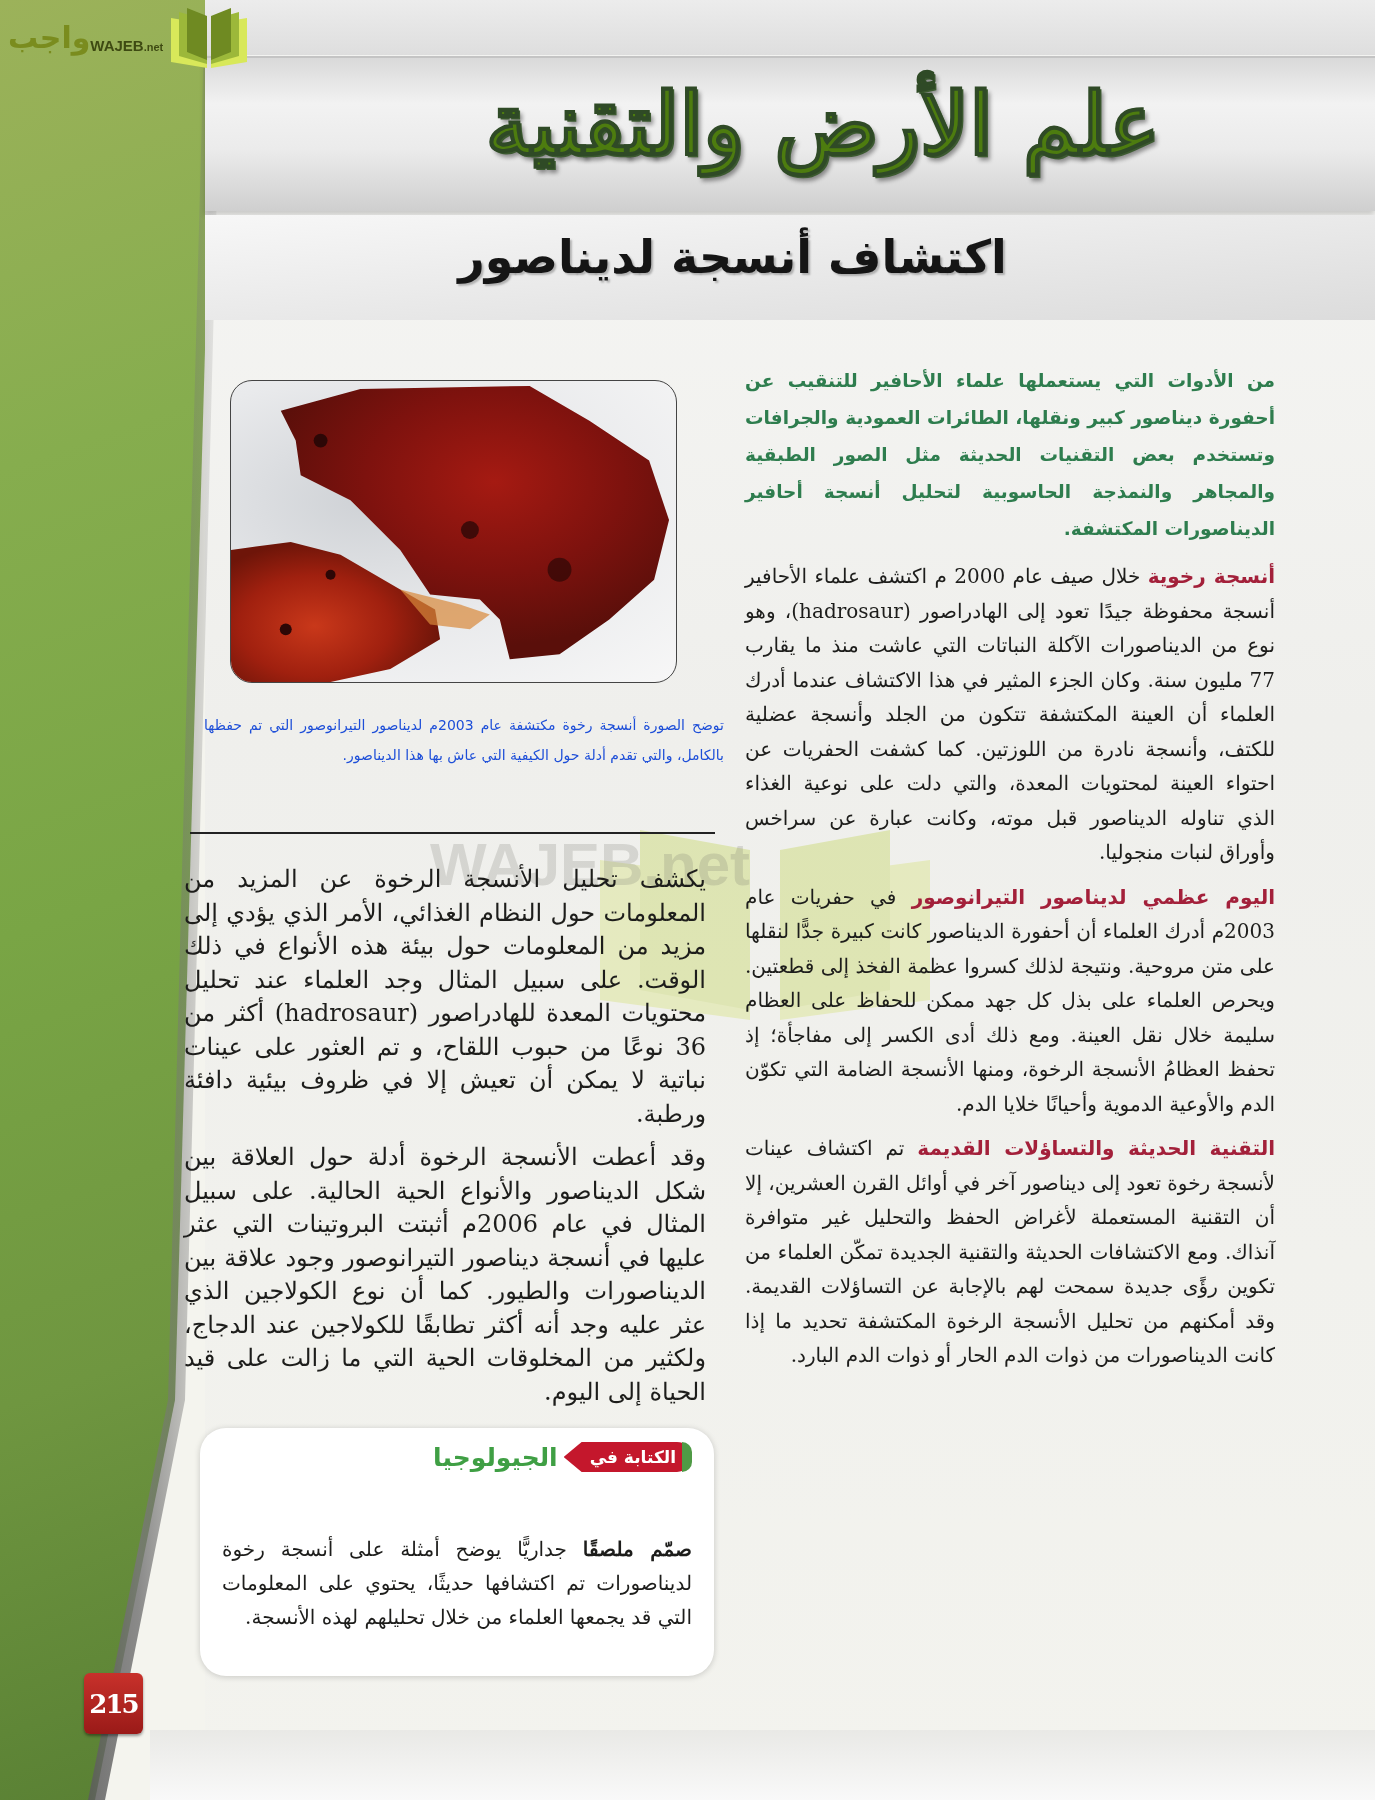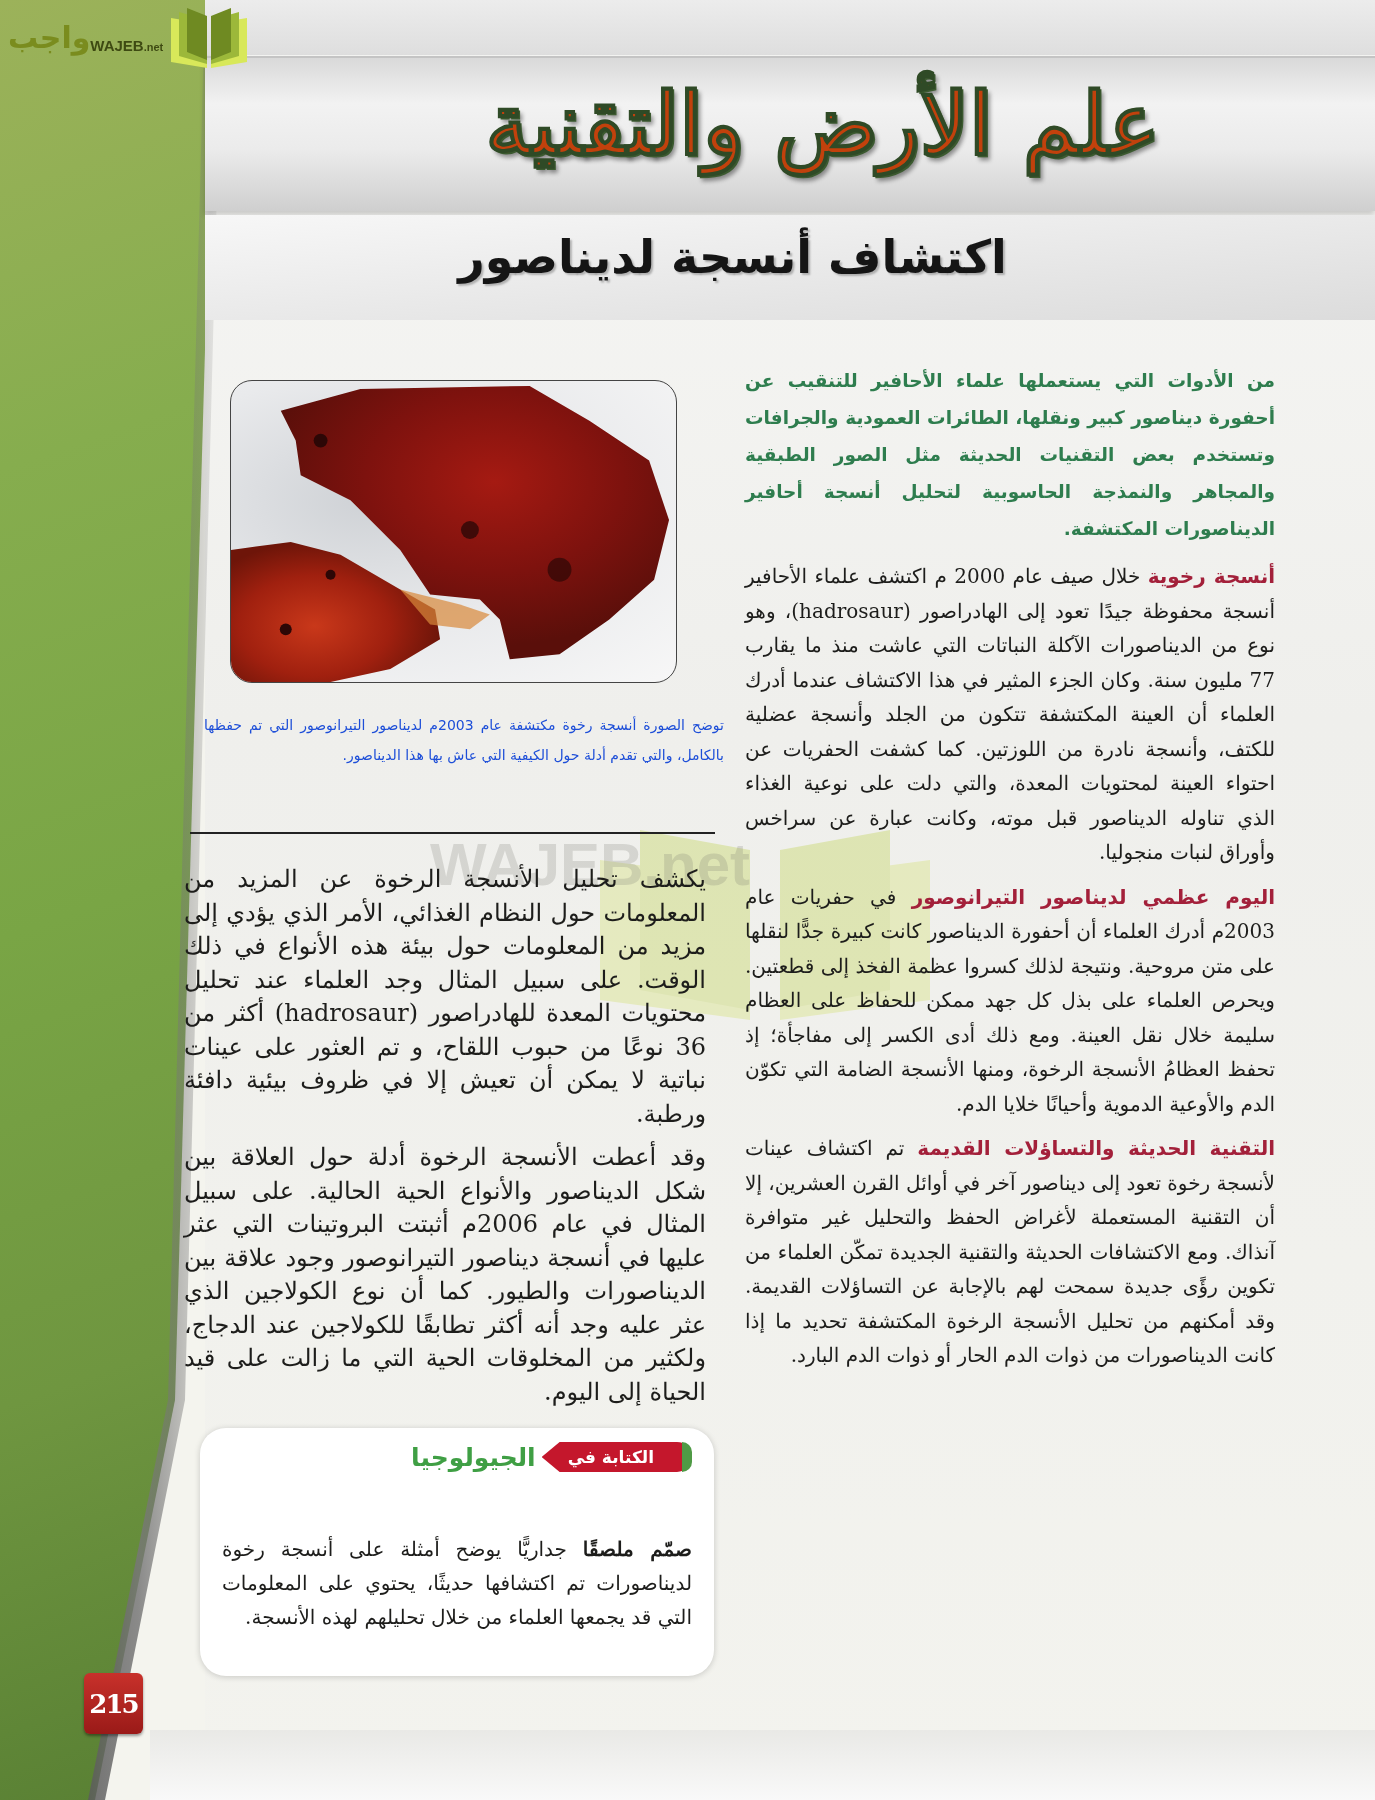--- a/index.html
+++ b/index.html
@@ -51,21 +51,21 @@
   .logo { position: absolute; left: 8px; top: 8px; display: flex; align-items: center; gap: 6px; direction: ltr; }
   .logo-text { display: flex; flex-direction: row; align-items: flex-end; line-height: 1; }
   .logo-ar { font-family: "DejaVu Sans", sans-serif; font-weight: bold; font-size: 30px; color: #7a8c1e; }
   .logo-en { font-family: "Liberation Sans", sans-serif; font-weight: bold; font-size: 15px; color: #3e4a12; margin-top: 2px; }
   .logo-en small { font-size: 11px; }
   .book-icon { width: 80px; height: 60px; }
 
   
   .main-title {
     position: absolute; left: 420px; right: 150px; top: 72px; text-align: center;
-    font-family: "DejaVu Serif", serif; font-weight: bold; font-size: 86px; color: #c2410c;
+    font-family: "DejaVu Serif", serif; font-weight: bold; font-size: 86px; color: #4d7c0f;
     text-shadow: 2px 2px 0 #3c5a30, 4px 5px 4px rgba(0,0,0,.4);
     -webkit-text-stroke: 1.5px #2f4a26;
     line-height: 1.2;
   }
   .sub-title {
     position: absolute; left: 420px; right: 330px; top: 230px; text-align: center;
     font-family: "DejaVu Sans", sans-serif; font-weight: bold; font-size: 46px; color: #151515;
     text-shadow: 2px 2px 2px rgba(0,0,0,.25);
   }
 
@@ -105,21 +105,21 @@
   }
 
   
   .writing-box {
     position: absolute; left: 200px; width: 514px; top: 1428px; height: 248px;
     background: #ffffff; border-radius: 26px;
     box-shadow: 0 1px 6px rgba(0,0,0,.18);
   }
   .writing-header { position: absolute; right: 22px; top: 14px; display: flex; align-items: center; gap: 0; }
   .badge {
-    position: relative; height: 30px; padding: 0 38px 0 26px;
+    position: relative; height: 30px; padding: 0 16px 0 26px;
     background: #c4172c; color: #fff; display: flex; align-items: center;
     font-family: "DejaVu Sans", sans-serif; font-weight: bold; font-size: 17px;
     border-radius: 0 15px 15px 0;
     clip-path: polygon(18px 0, 100% 0, 100% 100%, 18px 100%, 0 50%);
   }
   .badge-cap { position: absolute; right: 0; top: 0; width: 10px; height: 30px; background: #4f9a45; border-radius: 0 15px 15px 0; }
   .writing-subject {
     font-family: "DejaVu Sans", sans-serif; font-weight: bold; font-size: 25px; color: #3f9f44;
     margin-left: 8px; margin-right: 6px;
   }

